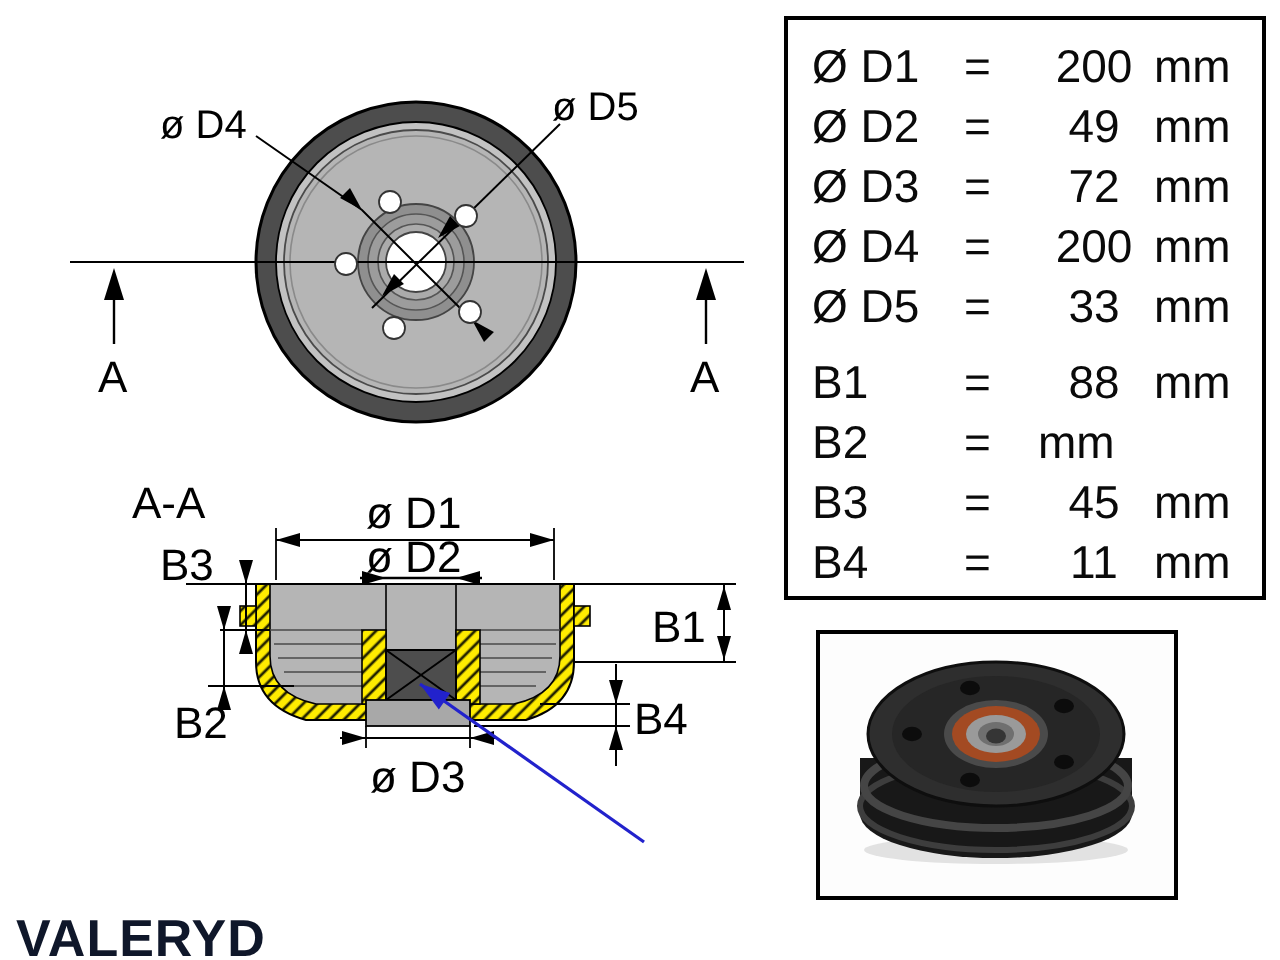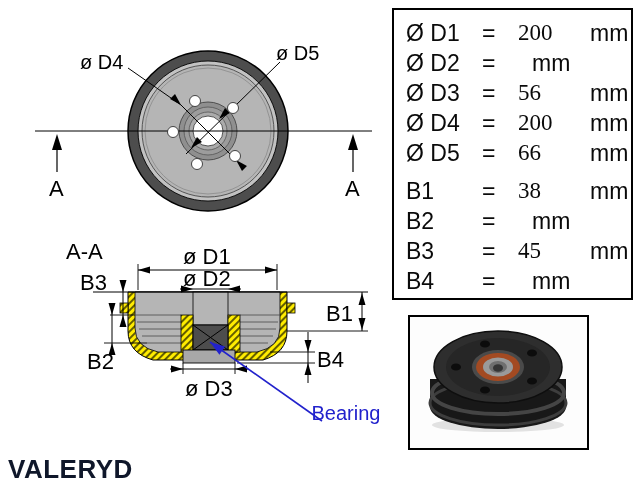--- a/index.html
+++ b/index.html
@@ -8,22 +8,22 @@
   .drawing{position:absolute;left:0;top:0;}
   .lbl{font-family:"Liberation Sans",sans-serif;font-size:20px;fill:#000;}
   .lbl-lg{font-family:"Liberation Sans",sans-serif;font-size:22px;fill:#000;}
   .dim-table{position:absolute;left:392px;top:8px;width:241px;height:292px;
              border:2px solid #000;box-sizing:border-box;padding:8px 0 0 12px;
              background:#fff;}
   .t-row{display:flex;height:30px;align-items:center;font-size:23px;color:#0a0a0a;}
   .t-row.group-gap{margin-top:8px;}
   .t-label{width:76px;}
   .t-eq{width:36px;}
-  .t-val{width:58px;text-align:left;font-family:Liberation Serif, serif;}
-  .t-unit{margin-left:14px;}
+  .t-val{width:58px;text-align:center;}
+  .t-unit{margin-left:1px;}
   .callout{position:absolute;left:278px;top:401px;width:136px;text-align:center;
            color:#2222cc;font-size:20px;line-height:24px;}
   .photo-box{position:absolute;left:408px;top:315px;width:181px;height:135px;
              border:2px solid #000;box-sizing:border-box;background:#fdfdfd;}
   .logo{position:absolute;left:8px;top:454px;font-size:26px;font-weight:bold;
         color:#0f172a;letter-spacing:0.5px;}
 </style>
 </head>
 <body>
 
@@ -152,73 +152,74 @@
       <polygon points="0,0 -12,-3.5 -12,3.5" transform="translate(112,315) rotate(90)" fill="#000"></polygon>
       <polygon points="0,0 -12,-3.5 -12,3.5" transform="translate(112,343) rotate(270)" fill="#000"></polygon>
       <text x="87" y="369" class="lbl-lg">B2</text>
 
       <line x1="210" y1="342" x2="322" y2="421" stroke="#2222cc" stroke-width="1.6"></line>
       <polygon points="0,0 -15,-5 -15,5" transform="translate(210,342) rotate(215)" fill="#2222cc"></polygon>
     </g>
   </svg>
 
   <div class="callout">
-    <div>Bearing</div>
   </div>
 
   <div class="dim-table">
     <div class="t-row">
       <span class="t-label">Ø D1</span>
       <span class="t-eq">=</span>
       <span class="t-val">200</span>
       <span class="t-unit">mm</span>
     </div>
     <div class="t-row">
       <span class="t-label">Ø D2</span>
       <span class="t-eq">=</span>
+      <span class="t-val">49</span>
       <span class="t-unit">mm</span>
     </div>
     <div class="t-row">
       <span class="t-label">Ø D3</span>
       <span class="t-eq">=</span>
-      <span class="t-val">56</span>
+      <span class="t-val">72</span>
       <span class="t-unit">mm</span>
     </div>
     <div class="t-row">
       <span class="t-label">Ø D4</span>
       <span class="t-eq">=</span>
       <span class="t-val">200</span>
       <span class="t-unit">mm</span>
     </div>
     <div class="t-row">
       <span class="t-label">Ø D5</span>
       <span class="t-eq">=</span>
-      <span class="t-val">66</span>
+      <span class="t-val">33</span>
       <span class="t-unit">mm</span>
     </div>
     <div class="t-row group-gap">
       <span class="t-label">B1</span>
       <span class="t-eq">=</span>
-      <span class="t-val">38</span>
+      <span class="t-val">88</span>
       <span class="t-unit">mm</span>
     </div>
     <div class="t-row">
       <span class="t-label">B2</span>
       <span class="t-eq">=</span>
       <span class="t-unit">mm</span>
     </div>
     <div class="t-row">
       <span class="t-label">B3</span>
       <span class="t-eq">=</span>
       <span class="t-val">45</span>
       <span class="t-unit">mm</span>
     </div>
     <div class="t-row">
       <span class="t-label">B4</span>
       <span class="t-eq">=</span>
+      <span class="t-val">11</span>
       <span class="t-unit">mm</span>
     </div>
   </div>
 
   <div class="photo-box">
     <svg width="177" height="131" viewBox="0 0 177 131">
       <g transform="translate(88,64)">
         <ellipse cx="0" cy="44" rx="66" ry="7" fill="#e2e2e2"></ellipse>
         <path d="M-68,-2 L-68,26 A68 22 0 0 0 68,26 L68,-2 Z" fill="#181818"></path>
         <ellipse cx="0" cy="22" rx="68" ry="22" fill="none" stroke="#3d3d3d" stroke-width="3"></ellipse>

